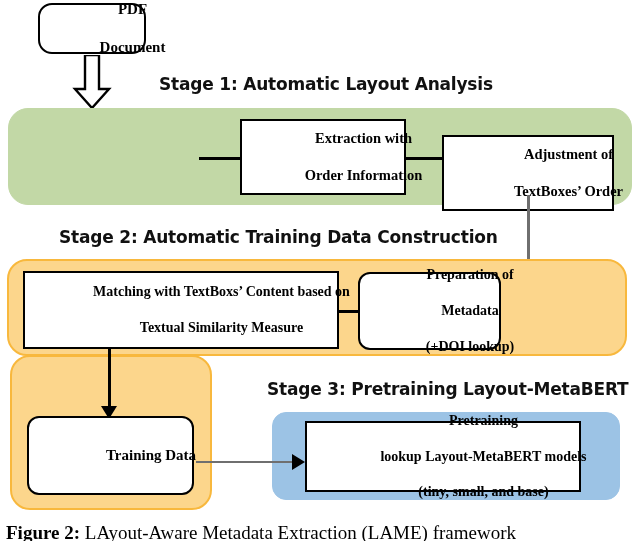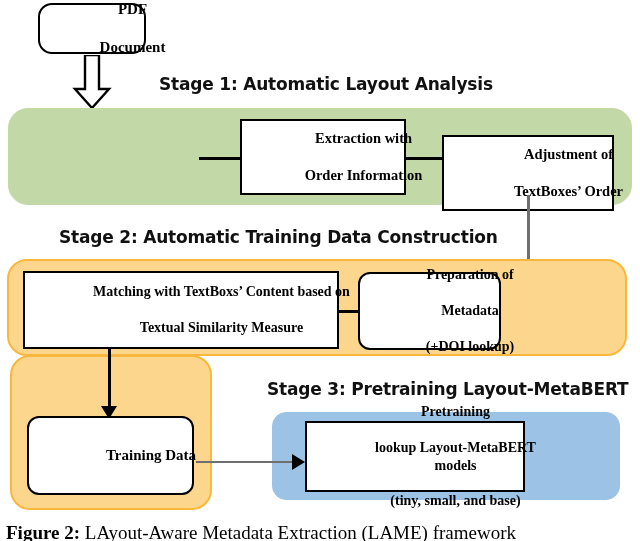--- a/index.html
+++ b/index.html
@@ -153,21 +153,21 @@
     </span>
   </div>
 
   <div class="stitle" style="left:267px;top:379px;">Stage 3: Pretraining Layout-MetaBERT</div>
 
   <div class="band band-blue" style="left:272px;top:412px;width:348px;height:88px;"></div>
 
   <div class="hline-gray" style="left:196px;top:461px;width:98px;"></div>
   <div class="arrowhead-right" style="left:292px;top:454px;"></div>
 
-  <div class="pbox" style="left:305px;top:421px;width:220px;height:71px;font-size:14px;">
+  <div class="pbox" style="left:305px;top:421px;width:276px;height:71px;font-size:14px;">
     <span>
       <span>Pretraining</span><br>
       <span>lookup Layout-MetaBERT models</span><br>
       <span>(tiny, small, and base)</span>
     </span>
   </div>
 
   <div class="caption" style="top:522px;">
     <b>Figure 2:</b><span> LAyout-Aware Metadata Extraction (LAME) framework</span>
   </div>

